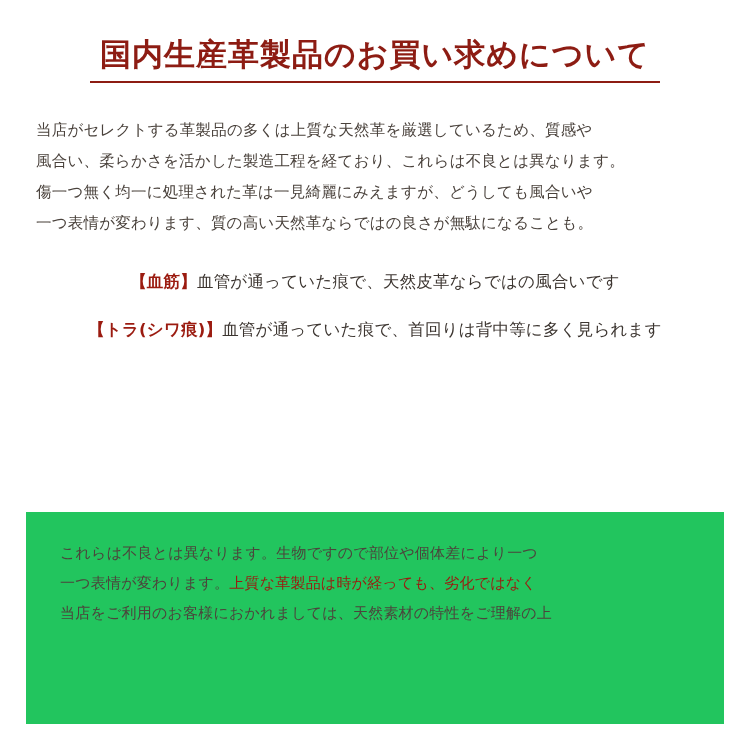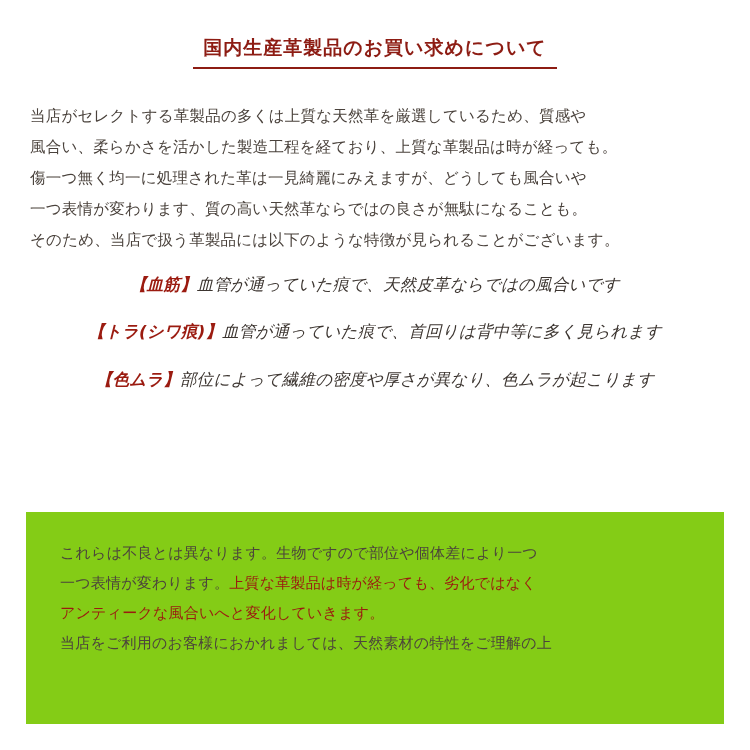--- a/index.html
+++ b/index.html
@@ -22,48 +22,47 @@
     padding: 28px 26px 0 26px;
   }
 
   
   .title-wrap {
     text-align: center;
     padding: 6px 0 10px 0;
   }
   .title {
     display: inline-block;
-    font-size: 19px;
+    font-size: 31px;
     font-weight: bold;
     letter-spacing: 1px;
     color: #8d1c13;
     border-bottom: 2px solid #8d1c13;
     padding: 2px 10px 8px 10px;
     line-height: 1.2;
   }
 
   
   .intro {
-    margin: 22px 4px 0 4px;
+    margin: 22px 4px 0 10px;
     font-size: 15.5px;
     line-height: 2.0;
     color: #4a423c;
     letter-spacing: 0.2px;
   }
   .intro p {
     margin: 0;
     white-space: nowrap;
   }
 
   
   .features {
-    margin: 16px 0 0 0;
+    margin: 30px 0 0 0;
     padding: 0;
     list-style: none;
-    font-style: italic;
   }
   .features li {
     font-size: 16.5px;
     line-height: 1.55;
     color: #3c3530;
     margin: 0 0 22px 0;
     text-align: center;
     white-space: nowrap;
     letter-spacing: 0.2px;
   }
@@ -71,21 +70,21 @@
     color: #9b1b10;
     font-weight: bold;
   }
 
   
   .note {
     position: absolute;
     left: 26px;
     right: 26px;
     bottom: 26px;
-    background: #84cc16;
+    background: #22c55e;
     padding: 26px 30px 26px 34px;
     box-sizing: border-box;
     height: 212px;
   }
   .note p {
     margin: 0;
     font-size: 15px;
     line-height: 2.0;
     color: #4c443c;
     white-space: nowrap;
@@ -103,38 +102,33 @@
 <body>
 
 <div class="page">
 
   <div class="title-wrap">
     <div class="title">国内生産革製品のお買い求めについて</div>
   </div>
 
   <div class="intro">
     <p>当店がセレクトする革製品の多くは上質な天然革を厳選しているため、質感や</p>
-    <p>風合い、柔らかさを活かした製造工程を経ており、上質な革製品は時が経っても。</p>
+    <p>風合い、柔らかさを活かした製造工程を経ており、これらは不良とは異なります。</p>
     <p>傷一つ無く均一に処理された革は一見綺麗にみえますが、どうしても風合いや</p>
     <p>一つ表情が変わります、質の高い天然革ならではの良さが無駄になることも。</p>
-    <p>そのため、当店で扱う革製品には以下のような特徴が見られることがございます。</p>
   </div>
 
   <ul class="features">
     <li>
       <span class="tag">【血筋】</span><span>血管が通っていた痕で、天然皮革ならではの風合いです</span>
     </li>
     <li>
       <span class="tag">【トラ(シワ痕)】</span><span>血管が通っていた痕で、首回りは背中等に多く見られます</span>
     </li>
-    <li>
-      <span class="tag">【色ムラ】</span><span>部位によって繊維の密度や厚さが異なり、色ムラが起こります</span>
-    </li>
   </ul>
 
   <div class="note">
     <p>これらは不良とは異なります。生物ですので部位や個体差により一つ</p>
     <p><span>一つ表情が変わります。</span><span class="hl">上質な革製品は時が経っても、劣化ではなく</span></p>
-    <p><span class="hl">アンティークな風合いへと変化していきます。</span></p>
     <p class="blk">当店をご利用のお客様におかれましては、天然素材の特性をご理解の上</p>
   </div>
 
 </div>
 
 </body></html>

